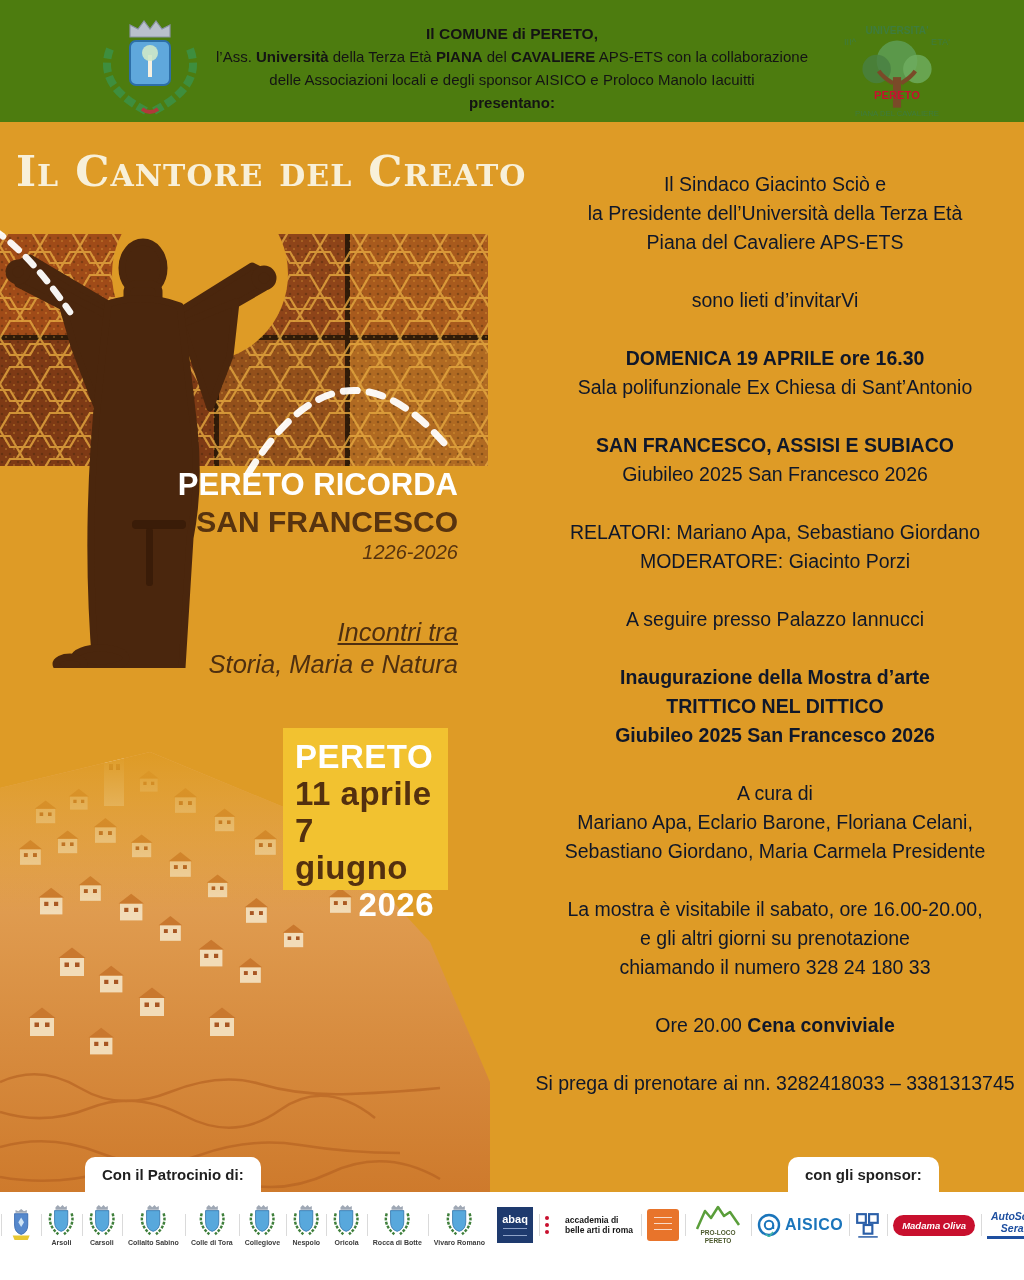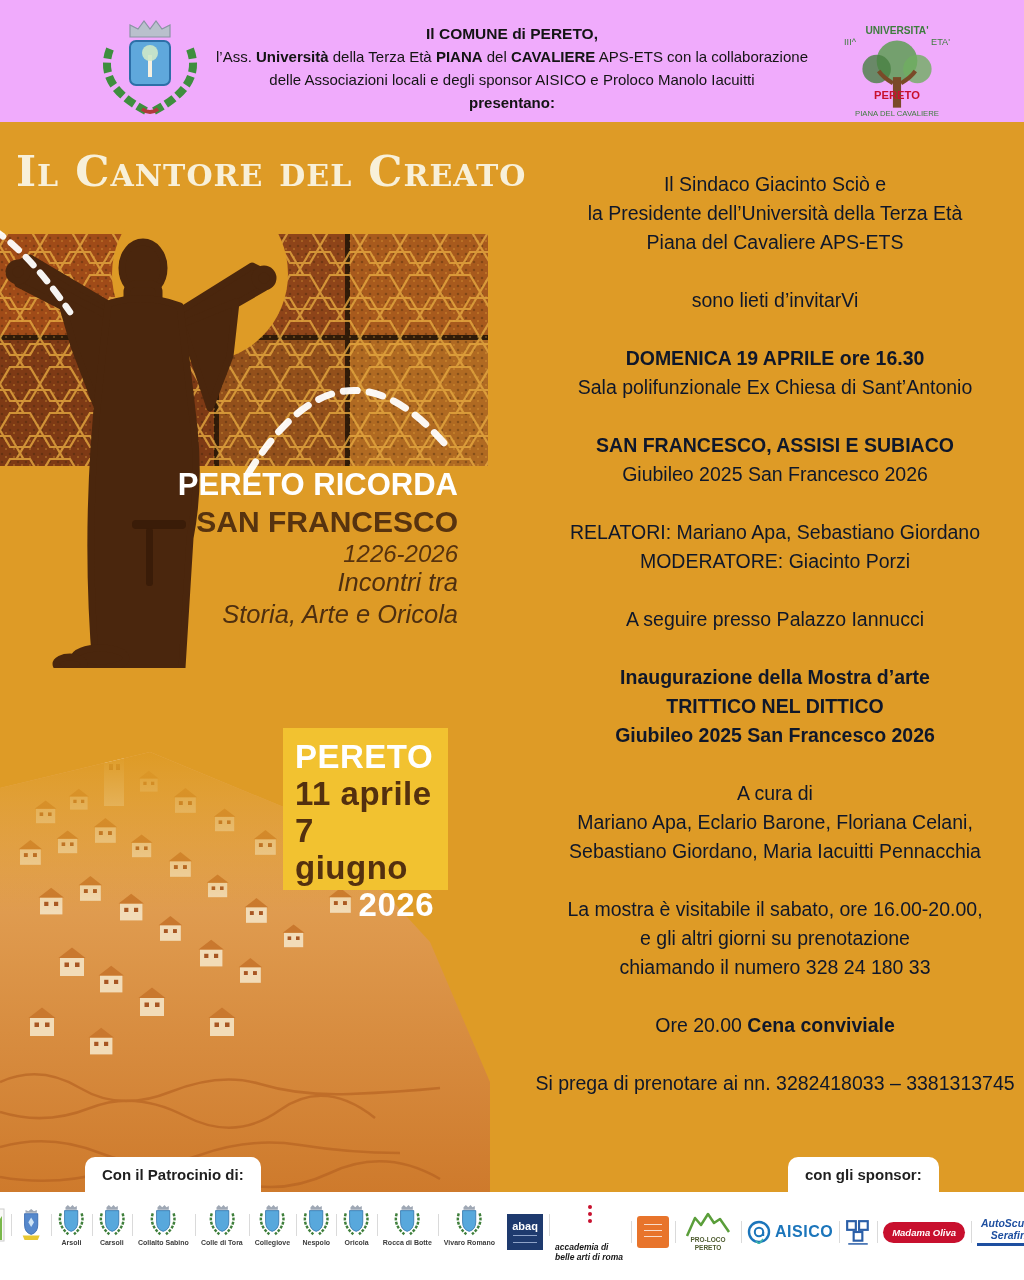--- a/index.html
+++ b/index.html
@@ -1,39 +1,39 @@
 <!DOCTYPE html>
 <html><head>
 <meta charset="utf-8">
 <style>
   html,body{margin:0;padding:0;background:#888;}
   .page{position:relative;width:1024px;height:1280px;margin:0 auto;background:#FFFFFF;
         font-family:"Liberation Sans",sans-serif;overflow:hidden;}
   .b{font-weight:700;}
 
   
-  .header{position:absolute;left:0;top:0;width:1024px;height:122px;background:#f0abfc;z-index:5;}
+  .header{position:absolute;left:0;top:0;width:1024px;height:122px;background:#4d7c0f;z-index:5;}
   .crest-logo{position:absolute;left:94px;top:16px;width:112px;height:102px;}
   .uni-logo{position:absolute;right:70px;top:22px;width:114px;height:98px;}
   .hdr-text{position:absolute;left:200px;right:200px;top:22px;text-align:center;
             font-size:15px;color:#141414;line-height:23px;}
   .hdr-line:first-child{font-size:15.5px;}
 
   
   .orange{position:absolute;left:0;top:122px;width:1024px;height:1070px;background:#DE9B26;}
   .title{position:absolute;left:16px;top:24px;width:474px;z-index:3;
          font-family:"DejaVu Serif",serif;font-weight:700;font-variant:small-caps;
          font-size:43px;letter-spacing:1px;color:#F8F0D9;white-space:nowrap;}
   .art{position:absolute;left:0;top:106px;width:490px;height:440px;z-index:1;}
   .captions{position:absolute;left:130px;top:346px;width:328px;text-align:right;z-index:3;line-height:1.1;}
   .cap1{font-size:31px;font-weight:800;color:#FFFFFF;margin-bottom:3px;}
   .cap2{font-size:30px;font-weight:800;color:#57330F;margin-bottom:3px;}
-  .cap3{font-size:24px;font-style:italic;color:#57330F;}
+  .cap3{font-size:20px;font-style:italic;color:#57330F;}
   .tag{font-size:25.5px;font-style:italic;color:#4E2F10;line-height:1.25;}
-  .tag1{}
+  .tag1{margin-top:54px;text-decoration:underline;}
   .datebox{position:absolute;left:283px;top:606px;width:165px;height:162px;background:#F2C230;
            z-index:4;padding:10px 12px;box-sizing:border-box;font-weight:800;
            font-size:33px;line-height:37px;letter-spacing:.5px;}
   .db-town{color:#FFFFFF;}
   .db-d{color:#53300F;}
   .db-y{color:#FFFFFF;text-align:right;padding-right:2px;}
   .town{position:absolute;left:0;top:630px;width:490px;height:440px;z-index:2;}
 
   .invite{position:absolute;left:516px;top:48px;width:518px;z-index:3;text-align:center;
           color:#0f172a;font-size:19.5px;line-height:29px;}
@@ -51,21 +51,21 @@
           display:flex;justify-content:center;align-items:flex-start;padding-top:10px;box-sizing:border-box;}
   .logos-row{display:flex;align-items:center;}
   .logo-item{display:flex;flex-direction:column;align-items:center;justify-content:center;
              padding:0 6px;position:relative;min-height:46px;}
   .logo-item + .logo-item::before{content:"";position:absolute;left:0;top:12px;height:22px;width:1px;background:#DADADA;}
   .muni svg{height:34px;}
   .muni-label{font-size:7px;font-weight:700;color:#3C3C3C;margin-top:1px;white-space:nowrap;}
   .abaq-box{width:36px;height:36px;background:#1E3A6E;display:flex;flex-direction:column;
             align-items:center;justify-content:center;color:#FFF;font-weight:700;font-size:11px;line-height:11px;}
   .abaq-sub{width:24px;height:6px;border-top:1px solid #8FA3C8;border-bottom:1px solid #8FA3C8;margin-top:3px;}
-  .acc{flex-direction:column;gap:16px;font-style:italic;}
+  .acc{flex-direction:row;gap:16px;}
   .dots i{display:block;width:4px;height:4px;border-radius:50%;background:#C8102E;margin:3px 0;}
   .acc-text{display:inline-block;width:70px;font-size:8.5px;font-weight:700;color:#161616;line-height:1.18;text-align:left;}
   .orange-box{width:32px;height:32px;border-radius:3px;background:#E8742B;
               background-image:repeating-linear-gradient(to bottom,rgba(255,255,255,.75) 0 1px,transparent 1px 6px);
               background-size:18px 18px;background-position:7px 8px;background-repeat:no-repeat;}
   .pl-label{font-size:6.5px;font-weight:700;color:#4E5B2F;width:54px;text-align:center;line-height:1.2;margin-top:-2px;}
   .aisico{flex-direction:row;gap:4px;}
   .aisico-name{font-size:16px;font-weight:700;color:#1B75BB;letter-spacing:.5px;}
   .madama{background:#C8102E;border-radius:12px;padding:5px 9px;color:#FFF;font-size:9.5px;
           font-weight:700;font-style:italic;white-space:nowrap;}
@@ -154,21 +154,21 @@
         <path d="M-6,2 Q30,26 70,84" stroke-width="6.5" stroke-dasharray="11 10" opacity="0.95"></path>
         <path d="M248,246 Q342,92 450,222" stroke-width="7" stroke-dasharray="14 12" opacity="0.95"></path>
       </g>
     </svg>
 
     <div class="captions">
       <div class="cap1">PERETO RICORDA</div>
       <div class="cap2">SAN FRANCESCO</div>
       <div class="cap3">1226-2026</div>
       <div class="tag tag1">Incontri tra</div>
-      <div class="tag">Storia, Arte e Oricola</div>
+      <div class="tag">Storia, Maria e Natura</div>
     </div>
 
     <div class="datebox">
       <div class="db-town">PERETO</div>
       <div class="db-d">11 aprile</div>
       <div class="db-d">7 giugno</div>
       <div class="db-y">2026</div>
     </div>
 
     <svg class="town" viewBox="0 0 490 440">
@@ -264,21 +264,21 @@
           <div class="line"><span>A seguire presso Palazzo Iannucci</span></div>
         </div>
         <div class="para">
           <div class="line"><span class="b">Inaugurazione della Mostra d’arte</span></div>
           <div class="line"><span class="b">TRITTICO NEL DITTICO</span></div>
           <div class="line"><span class="b">Giubileo 2025 San Francesco 2026</span></div>
         </div>
         <div class="para">
           <div class="line"><span>A cura di</span></div>
           <div class="line"><span>Mariano Apa, Eclario Barone, Floriana Celani,</span></div>
-          <div class="line"><span>Sebastiano Giordano, Maria Iacuitti Pennacchia</span></div>
+          <div class="line"><span>Sebastiano Giordano, Maria Carmela Presidente</span></div>
         </div>
         <div class="para">
           <div class="line"><span>La mostra è visitabile il sabato, ore 16.00-20.00,</span></div>
           <div class="line"><span>e gli altri giorni su prenotazione</span></div>
           <div class="line"><span>chiamando il numero 328 24 180 33</span></div>
         </div>
         <div class="para">
           <div class="line"><span>Ore 20.00 </span><span class="b">Cena conviviale</span></div>
         </div>
         <div class="para">

